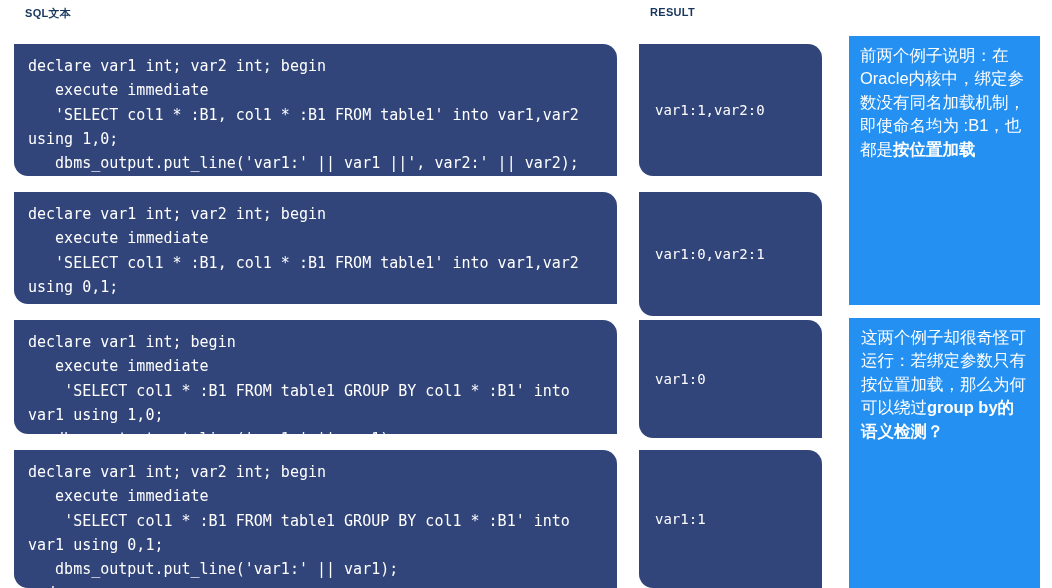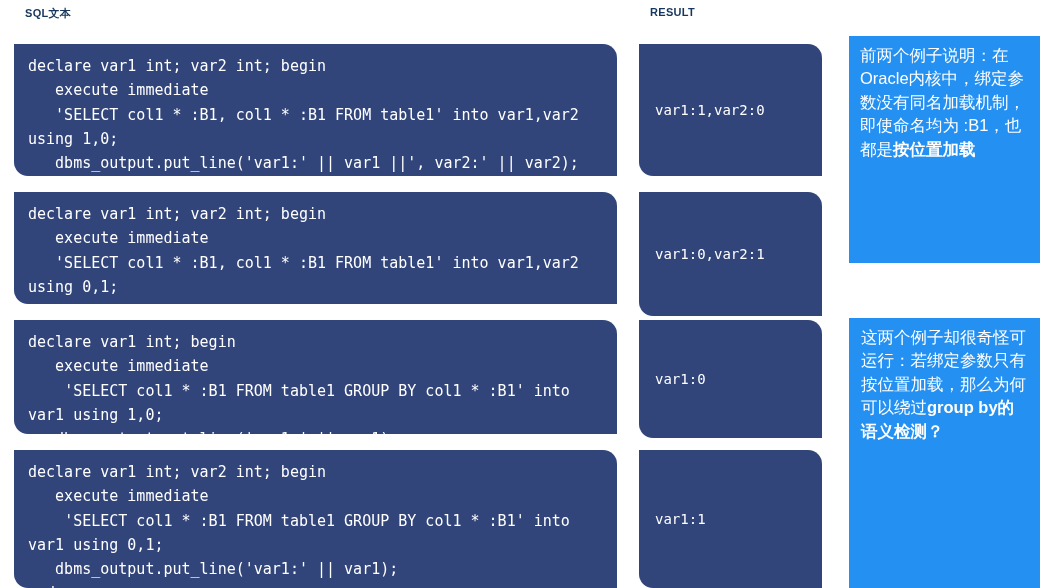--- a/index.html
+++ b/index.html
@@ -79,21 +79,21 @@
     background: #2390f2;
     box-sizing: border-box;
     padding: 8px 10px 8px 11px;
     color: #ffffff;
     font-family: "Liberation Sans", sans-serif;
     font-size: 16.5px;
     line-height: 1.42;
     overflow: hidden;
   }
   .note b { font-weight: bold; }
-  #note-0 { top: 36px;  height: 227px; }
+  #note-0 { top: 36px;  height: 269px; }
   #note-1 { top: 318px; height: 292px; padding-left: 12px; }
 </style>
 </head>
 <body>
 
 <div class="col-header" id="hdr-sql">SQL文本</div>
 
 <div class="col-header" id="hdr-result">RESULT</div>
 
 <div class="sql-card" id="sql-card-0">declare var1 int; var2 int; begin

